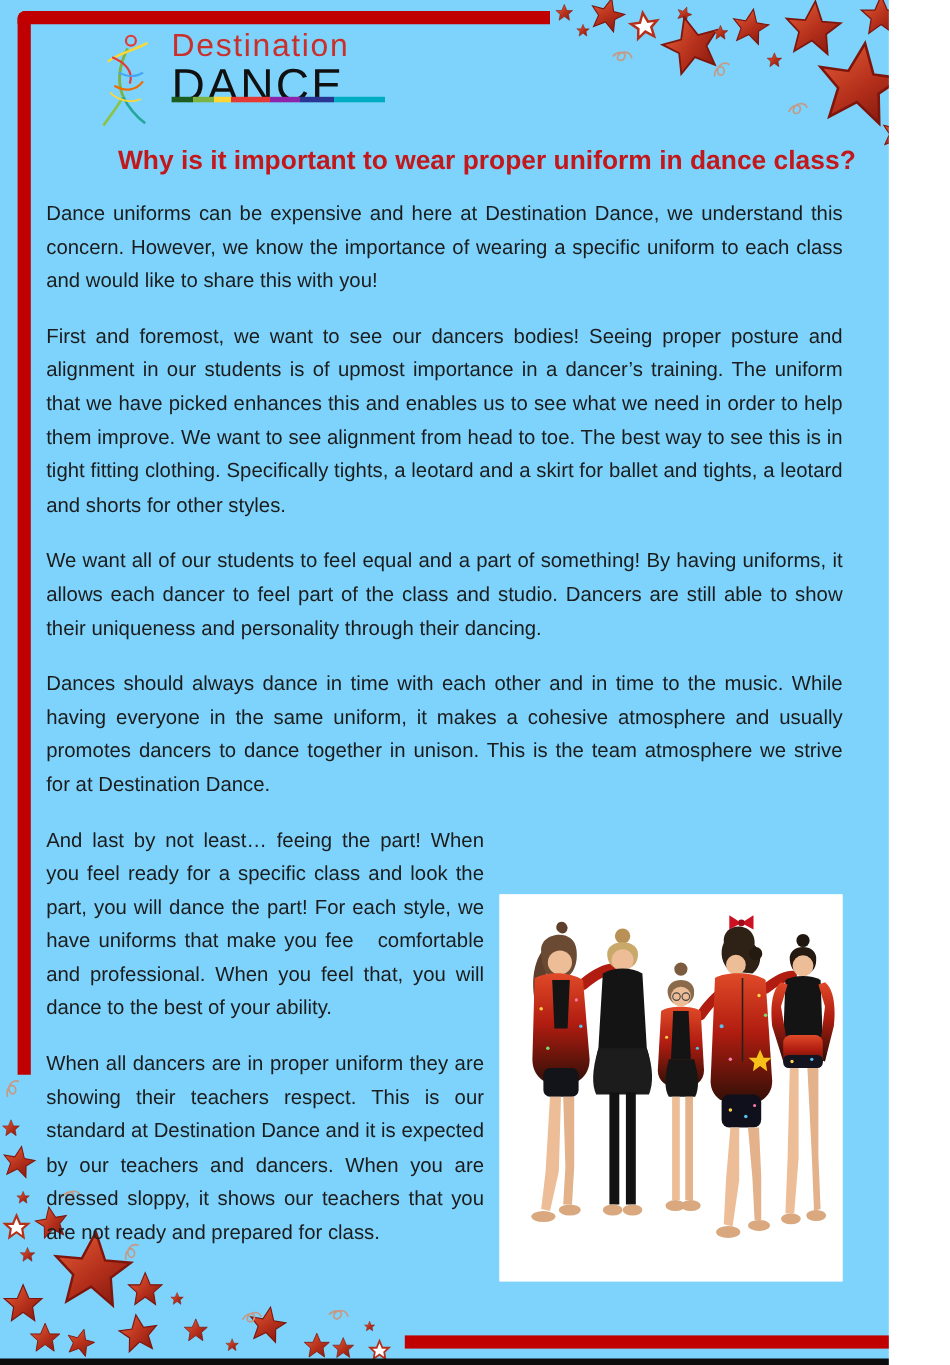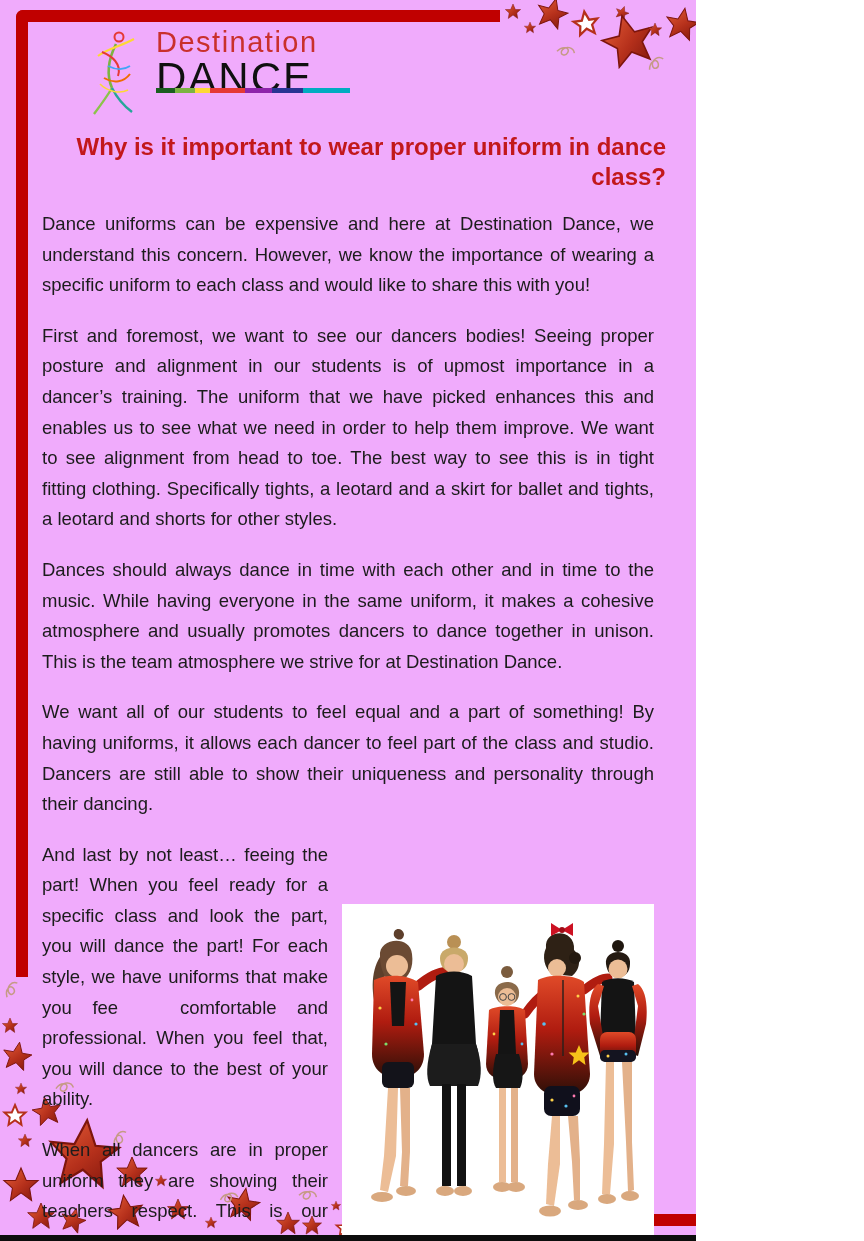--- a/index.html
+++ b/index.html
@@ -1,16 +1,16 @@
 <!DOCTYPE html>
 <html><head>
 <meta charset="utf-8">
 <style>
   html,body{margin:0;padding:0;background:#fff;}
-  .page{position:relative;width:696px;height:1241px;background:#f0abfc;overflow:hidden;
+  .page{position:relative;width:808px;height:1241px;background:#7dd3fc;overflow:hidden;
         font-family:"Liberation Sans",sans-serif;}
   
   .bd{position:absolute;background:#c00000;z-index:1;}
   .bd-top{left:16px;top:10px;width:484px;height:12px;border-top-left-radius:7px;}
   .bd-left{left:16px;top:10px;width:12px;height:967px;border-top-left-radius:7px;}
   .bd-right{left:836px;top:250px;width:12px;height:976px;border-bottom-right-radius:5px;}
   .bd-bottom{left:368px;top:1214px;width:480px;height:12px;}
   .edge-line{position:absolute;left:857px;top:0;width:2px;height:1235px;background:#dcdcdc;z-index:1;}
   .bottom-strip{position:absolute;left:0;top:1235px;width:864px;height:6px;background:#0d0d0d;z-index:3;}
   
@@ -148,22 +148,22 @@
       <div class="brand-bottom">DANCE</div>
       <div class="rainbow"></div>
     </div>
   </header>
 
   <h1 class="title">Why is it important to wear proper uniform in dance class?</h1>
 
   <main class="content">
     <p>Dance uniforms can be expensive and here at Destination Dance, we understand this concern. However, we know the importance of wearing a specific uniform to each class and would like to share this with you!</p>
     <p>First and foremost, we want to see our dancers bodies! Seeing proper posture and alignment in our students is of upmost importance in a dancer’s training. The uniform that we have picked enhances this and enables us to see what we need in order to help them improve. We want to see alignment from head to toe. The best way to see this is in tight fitting clothing. Specifically tights, a leotard and a skirt for ballet and tights, a leotard and shorts for other styles.</p>
+    <p>We want all of our students to feel equal and a part of something! By having uniforms, it allows each dancer to feel part of the class and studio. Dancers are still able to show their uniqueness and personality through their dancing.</p>
     <p>Dances should always dance in time with each other and in time to the music. While having everyone in the same uniform, it makes a cohesive atmosphere and usually promotes dancers to dance together in unison. This is the team atmosphere we strive for at Destination Dance.</p>
-    <p>We want all of our students to feel equal and a part of something! By having uniforms, it allows each dancer to feel part of the class and studio. Dancers are still able to show their uniqueness and personality through their dancing.</p>
 
     <div class="photo-float">
       <svg width="312" height="352" viewBox="0 0 312 352">
         <defs>
           <linearGradient id="jk" x1="0" y1="0" x2="0" y2="1">
             <stop offset="0" stop-color="#e04a28"></stop>
               <stop offset="0.45" stop-color="#b01c10"></stop>
             <stop offset="1" stop-color="#2b0f07"></stop>
           </linearGradient>
         </defs>

